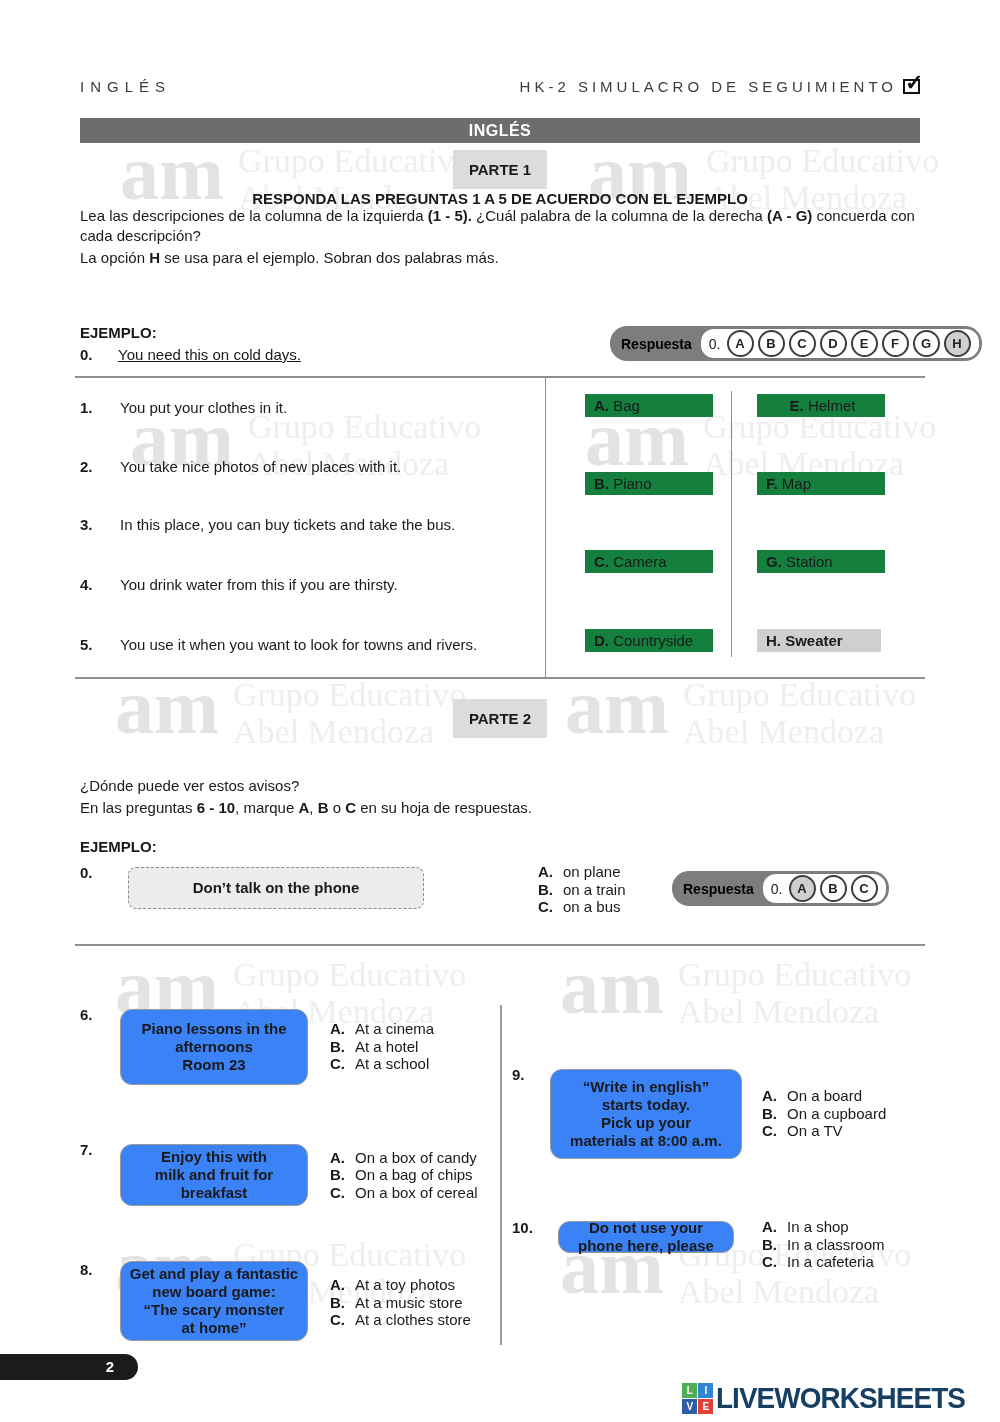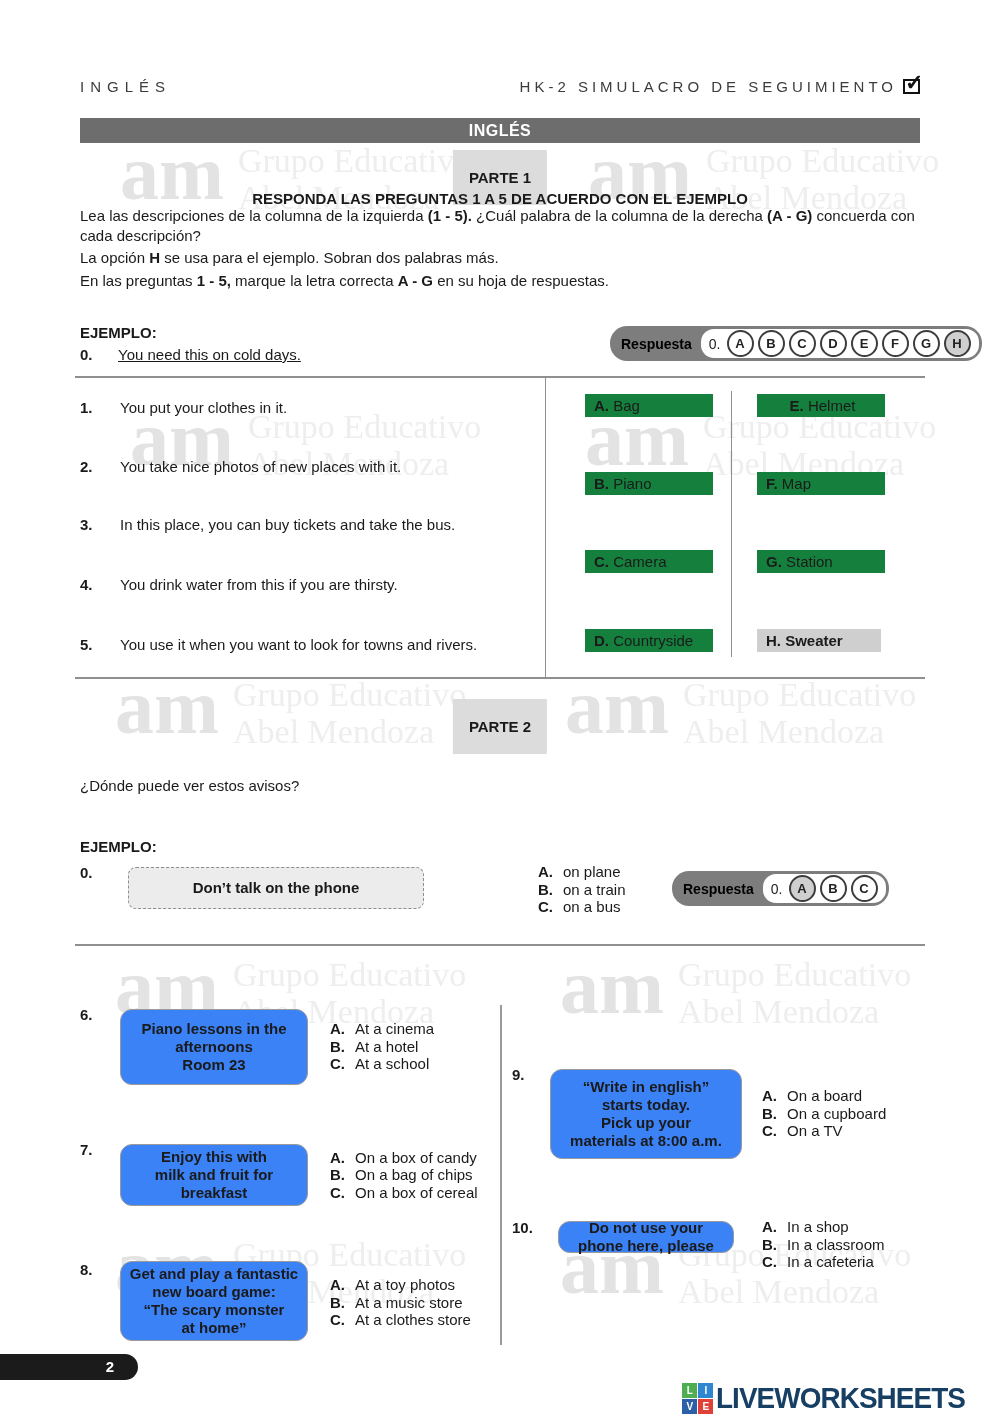--- a/index.html
+++ b/index.html
@@ -18,21 +18,21 @@
   
   .hdr-left { left:80px; top:78px; font-size:15px; letter-spacing:6px; color:#3c3c3c; font-weight:400; }
   .hdr-right { right:80px; top:78px; font-size:15px; letter-spacing:4px; color:#3c3c3c; display:flex; align-items:center; }
   .chk { position:relative; width:17px; height:15px; border:2.5px solid #111; margin-left:6px; display:inline-block; }
   .chk:after { content:"✓"; position:absolute; left:0px; top:-11px; font-size:22px; font-weight:bold; color:#111; }
 
   .title-bar { left:80px; top:118px; width:840px; height:25px; background:#6d6d6d; color:#fff;
                font-weight:bold; font-size:16px; text-align:center; line-height:25px; letter-spacing:0.5px; }
 
   .parte-box { left:50%; transform:translateX(-50%); background:#dcdcdc; color:#1a1a1a; font-weight:bold;
-               font-size:15px; padding:19px 16px; }
+               font-size:15px; padding:11px 16px; }
   .p1-box { top:150px; }
   .p2-box { top:699px; }
 
   .center-bold { left:0; width:1000px; text-align:center; font-weight:bold; font-size:15px; }
   .h1 { top:190px; }
   .h2 { top:740px; }
   .travel { top:297px; }
 
   .para { left:80px; width:842px; font-size:15px; line-height:20px; }
   .pi1 { top:206px; }
@@ -169,21 +169,20 @@
     <span>HK-2 SIMULACRO DE SEGUIMIENTO</span>
     <span class="chk"></span>
   </div>
 
   <div class="z title-bar">INGLÉS</div>
   <div class="z parte-box p1-box">PARTE 1</div>
   <div class="z center-bold h1">RESPONDA LAS PREGUNTAS 1 A 5 DE ACUERDO CON EL EJEMPLO</div>
 
   <div class="z para pi1"><span>Lea las descripciones de la columna de la izquierda </span><span style="font-weight: bold;">(1 - 5).</span><span> ¿Cuál palabra de la columna de la derecha </span><span style="font-weight: bold;">(A - G)</span><span> concuerda con cada descripción?</span></div>
   <div class="z para pi2"><span>La opción </span><span style="font-weight: bold;">H</span><span> se usa para el ejemplo. Sobran dos palabras más.</span></div>
-  <div class="z para pi3"><span>En las preguntas </span><span style="font-weight: bold;">1 - 5,</span><span> marque la letra correcta </span><span style="font-weight: bold;">A - G</span><span> en su hoja de respuestas.</span></div>
 
   <div class="z ejemplo ej1">EJEMPLO:</div>
 
   <div class="z qnum" style="left:80px; top:346px;">0.</div>
   <div class="z qtext" style="left:118px; top:346px;text-decoration:underline;">You need this on cold days.</div>
 
   <div class="z resp resp1">
     <div class="resp-label">Respuesta</div>
     <div class="resp-inner">
       <span class="resp-num">0.</span>
@@ -219,20 +218,21 @@
   <div class="z opt" style="left:585px; top:550px;"><b>C.</b> <span>Camera</span></div>
   <div class="z opt" style="left:585px; top:629px;"><b>D.</b> <span>Countryside</span></div>
 
   <div class="z opt" style="left:757px; top:394px;text-align:center;"><b>E.</b> <span>Helmet</span></div>
   <div class="z opt" style="left:757px; top:472px;"><b>F.</b> <span>Map</span></div>
   <div class="z opt" style="left:757px; top:550px;"><b>G.</b> <span>Station</span></div>
   <div class="z opt hl" style="left:757px; top:629px;"><b>H.</b> <span>Sweater</span></div>
 
   <div class="z parte-box p2-box">PARTE 2</div>
   <div class="z para p2i1">¿Dónde puede ver estos avisos?</div>
+  <div class="z para p2i2"><span>En las preguntas </span><span style="font-weight: bold;">6 - 10</span><span>, marque </span><span style="font-weight: bold;">A</span><span>, </span><span style="font-weight: bold;">B</span><span> o </span><span style="font-weight: bold;">C</span><span> en su hoja de respuestas.</span></div>
   <div class="z ejemplo ej2">EJEMPLO:</div>
 
   <div class="z qnum" style="left:80px; top:864px;">0.</div>
   <div class="z sign dashed" style="left:128px; top:867px; width:296px; height:42px;">Don’t talk on the phone</div>
 
   <div class="z choice" style="left:538px; top:863px;">
       <b>A.</b>
       <span>on plane</span>
     </div>
   <div class="z choice" style="left:538px; top:881px;">

